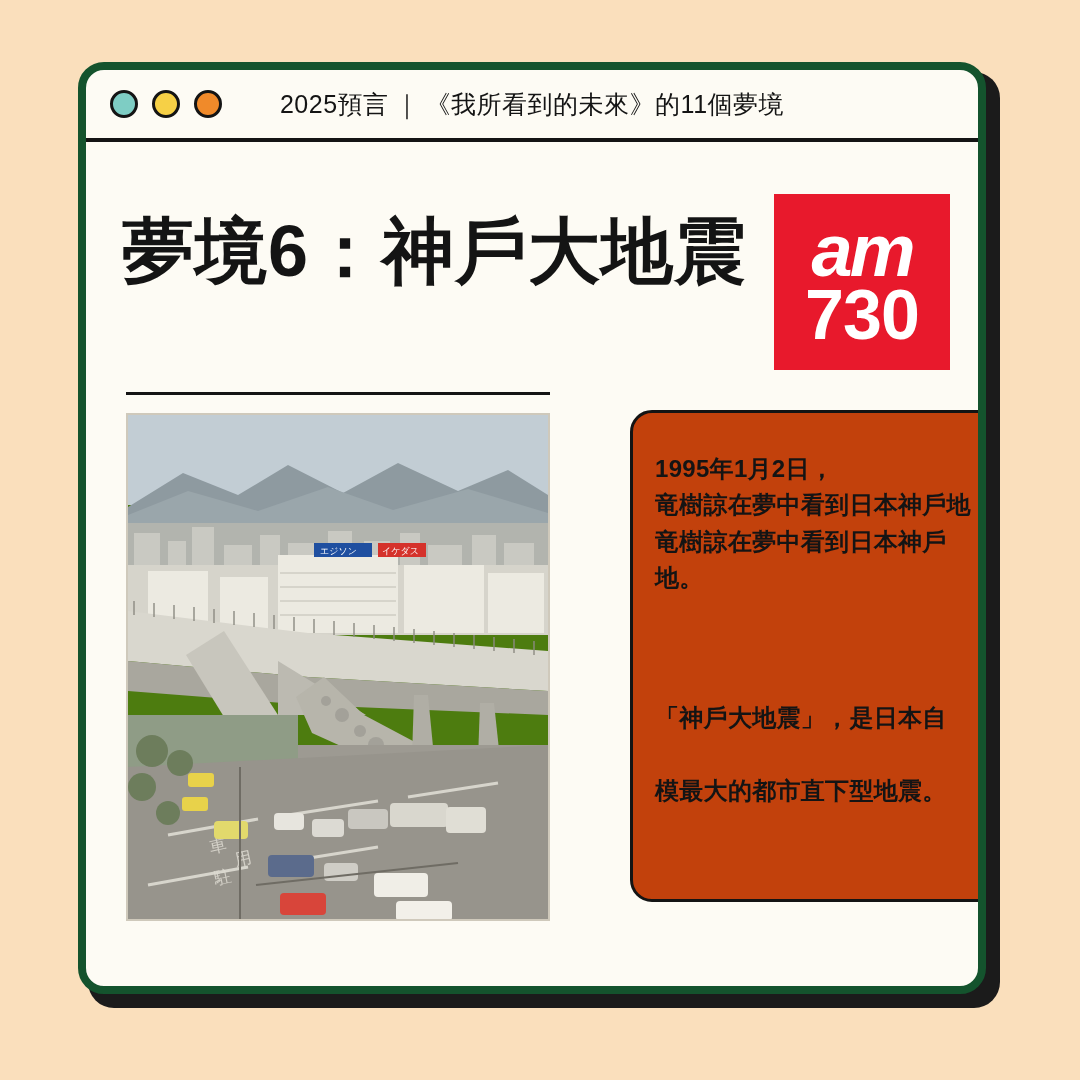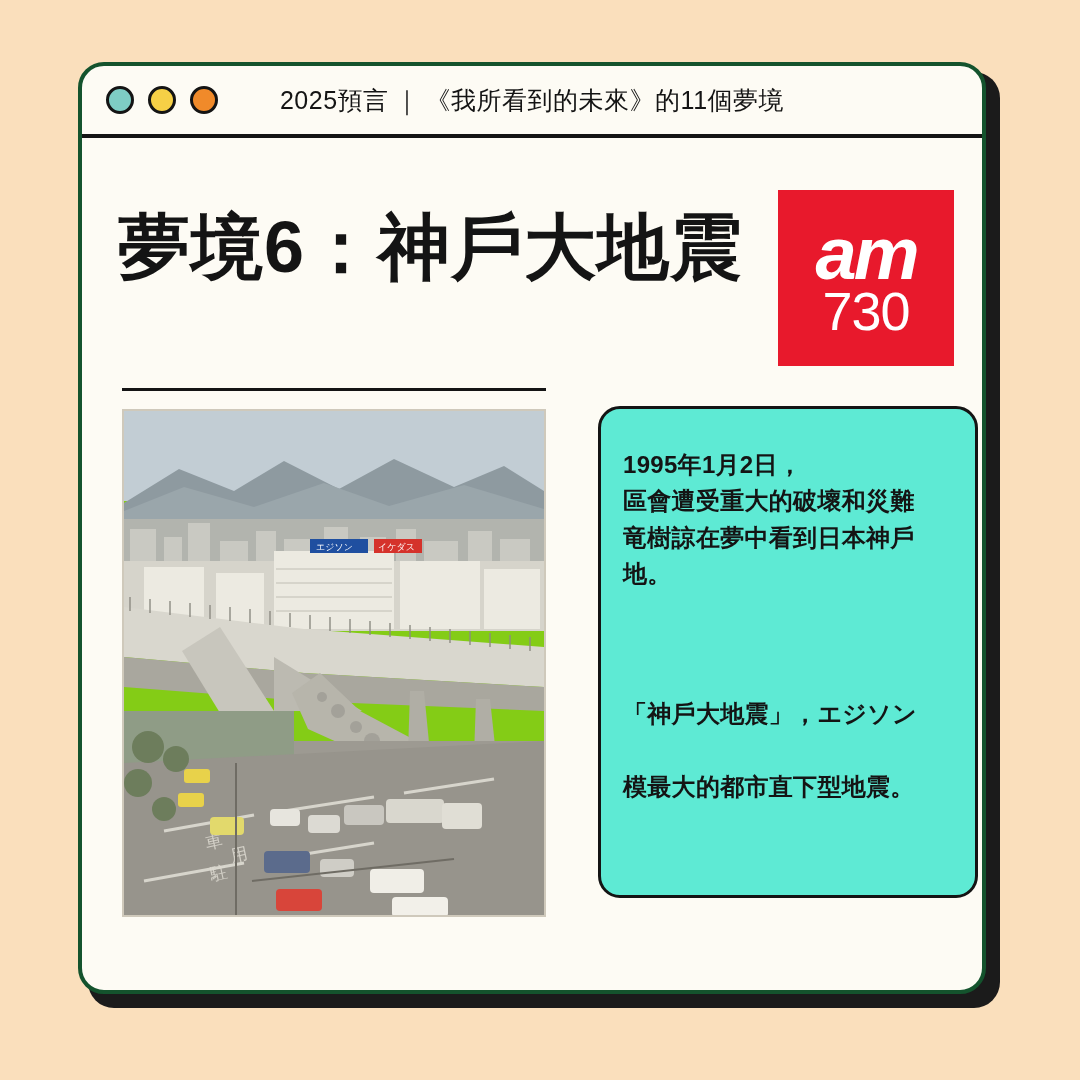--- a/index.html
+++ b/index.html
@@ -24,21 +24,21 @@
     background: #1b1b1b;
     border-radius: 26px;
   }
   .card {
     position: absolute;
     left: 78px;
     top: 62px;
     width: 908px;
     height: 932px;
     background: #fdfbf4;
-    border: 4px solid #14532d;
+    border: 8px solid #14532d;
     border-radius: 26px;
     box-sizing: border-box;
     overflow: hidden;
   }
 
   
   .titlebar {
     position: relative;
     height: 72px;
     border-bottom: 4px solid #141414;
@@ -112,22 +112,22 @@
     color: #ffffff;
     font-size: 74px;
     font-weight: bold;
     font-style: italic;
     line-height: 0.82;
     letter-spacing: -3px;
     margin-top: 4px;
   }
   .logo-730 {
     color: #ffffff;
-    font-size: 54px;
-    font-weight: normal;
+    font-size: 70px;
+    font-weight: bold;
     line-height: 0.9;
     letter-spacing: -1px;
     margin-top: 2px;
   }
 
   
   .body-row {
     position: relative;
     padding: 0 28px;
   }
@@ -142,31 +142,31 @@
     background: #141414;
     margin-bottom: 18px;
   }
   .photo {
     width: 424px;
     height: 508px;
     border: 2px solid #cfc9bb;
     box-sizing: border-box;
     overflow: hidden;
     position: relative;
-    background: #84cc16;
+    background: #4d7c0f;
   }
   .photo svg { display: block; }
 
   .note {
     position: absolute;
-    left: 516px;
+    left: 544px;
     top: 18px;
     width: 380px;
     height: 492px;
-    background: #5eead4;
+    background: #c2410c;
     border: 3px solid #141414;
     border-radius: 22px;
     box-sizing: border-box;
     padding: 38px 20px 20px 22px;
   }
   .note p {
     margin: 0;
     font-size: 24px;
     font-weight: bold;
     line-height: 1.52;
@@ -339,27 +339,27 @@
             <circle cx="14" cy="372" r="14"></circle>
             <circle cx="40" cy="398" r="12"></circle>
           </g>
         </svg>
       </div>
     </div>
 
     <div class="note">
       <p>
         <span>1995年1月2日，</span><br>
-        <span>區會遭受重大的破壞和災難</span><br>
+        <span>竜樹諒在夢中看到日本神戶地</span><br>
         <span>竜樹諒在夢中看到日本神戶地。</span>
       </p>
       <div class="gap"></div>
       <p>
         <br>
         <br>
-        <span>「神戶大地震」，エジソン</span><br>
+        <span>「神戶大地震」，是日本自</span><br>
         <br>
         <span>模最大的都市直下型地震。</span>
       </p>
     </div>
 
   </div>
 </div>
 
 </body></html>

